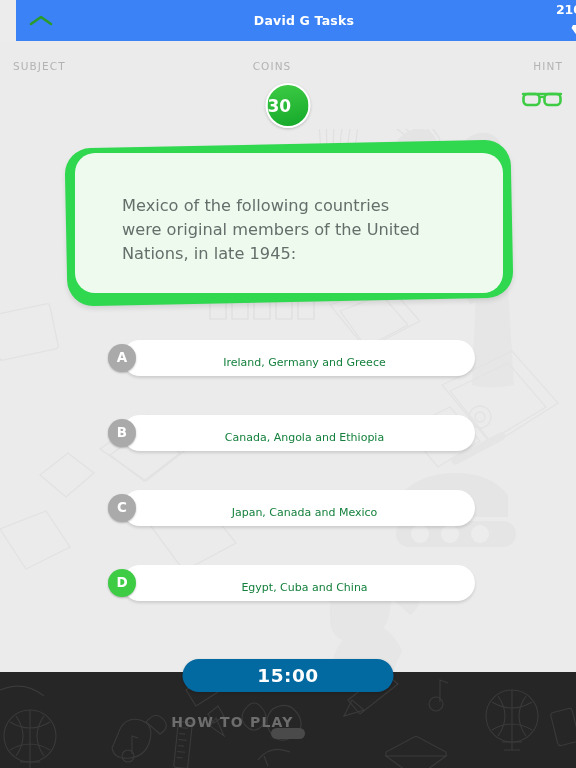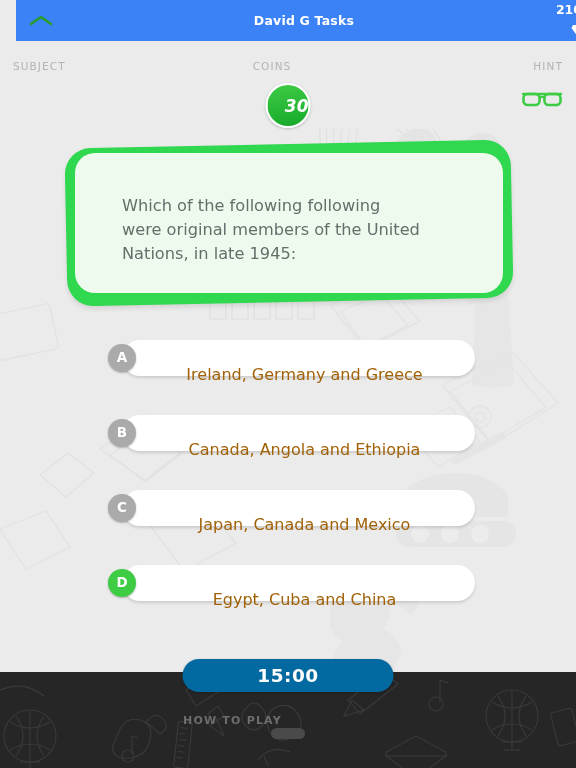--- a/index.html
+++ b/index.html
@@ -96,22 +96,21 @@
     top: 42px;
     transform: translateX(-50%);
     width: 45px;
     height: 45px;
     border-radius: 50%;
     background: linear-gradient(170deg, #3ecc45 0%, #15a82a 100%);
     border: 2.5px solid #ffffff;
     box-shadow: 0 1px 3px rgba(0,0,0,0.22);
     display: flex;
     align-items: center;
-    justify-content: flex-end;
-    font-style: italic;
+    justify-content: flex-start;
   }
   .coins-value {
     color: #fff;
     font-size: 17px;
     font-weight: bold;
   }
   .hint-glasses {
     position: absolute;
     right: 12px;
     top: 46px;
@@ -208,27 +207,27 @@
   .option-badge.is-green { background: #3ecc45; }
   .option-letter {
     color: #ffffff;
     font-size: 13.5px;
     font-weight: bold;
     line-height: 1;
   }
   .option-text {
     position: absolute;
     left: 0; right: 0;
-    top: 16px;
+    top: 4px;
     height: 36px;
     display: flex;
     align-items: center;
     justify-content: center;
-    font-size: 16px;
-    color: #a16207;
+    font-size: 11px;
+    color: #15803d;
     z-index: 1;
     padding-left: 16px;
     padding-right: 4px;
   }
 
   #opt-a { top: 211px; }
   #opt-b { top: 286px; }
   #opt-c { top: 361px; }
   #opt-d { top: 436px; }
 
@@ -241,21 +240,21 @@
     background: #262626;
     overflow: hidden;
     z-index: 20;
   }
   .footer-doodles { position: absolute; inset: 0; }
   .how-to-play {
     position: absolute;
     left: 0; top: 42px;
     width: 465px;
     text-align: center;
-    font-size: 11px;
+    font-size: 14px;
     letter-spacing: 1.2px;
     color: #6d6d6d;
     font-weight: bold;
   }
   .how-to-play-btn {
     position: absolute;
     left: 50%;
     top: 56px;
     transform: translateX(-50%);
     width: 34px;
@@ -385,21 +384,21 @@
     </g>
     <g fill="none" stroke="#e2e2e2" stroke-width="1.2">
       <path d="M330 176 l56 -22 l34 38 l-54 28 Z"></path>
       <path d="M340 182 l42 -16 l26 30 l-42 22 Z"></path>
     </g>
   </svg>
 
   <div class="question-wrap">
     <div class="question-frame"></div>
     <div class="question-card"></div>
-    <div class="question-text">Which of the following following
+    <div class="question-text">Mexico of the following countries
 were original members of the United
 Nations, in late 1945:</div>
   </div>
 
   <div class="option" id="opt-a">
     <div class="option-pill"></div>
     <div class="option-text">Ireland, Germany and Greece</div>
     <div class="option-badge">
       <span class="option-letter">A</span>
     </div>

